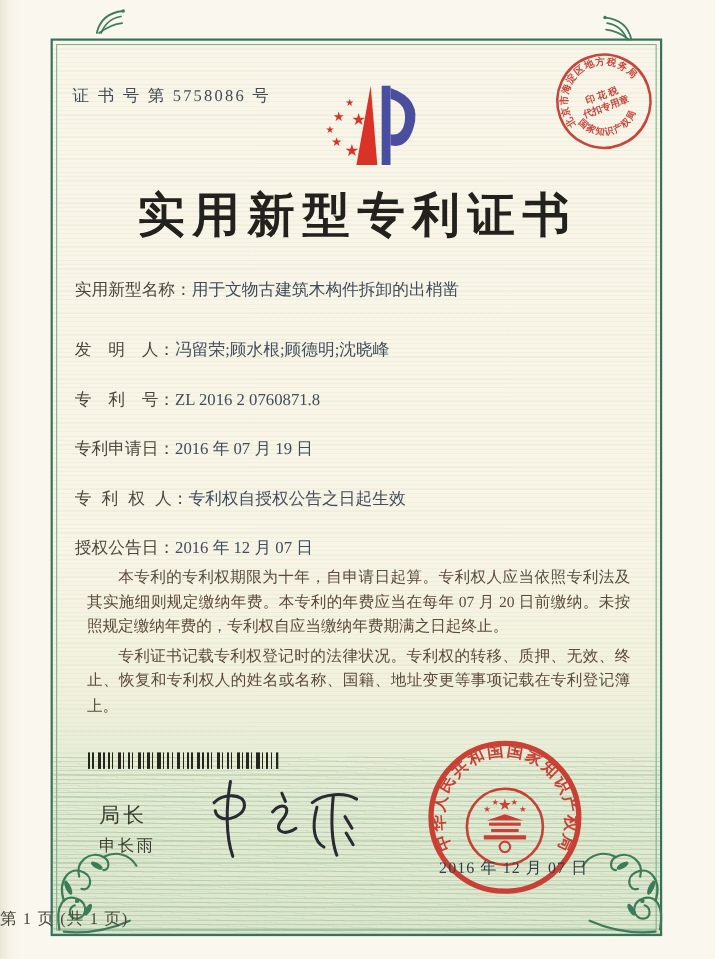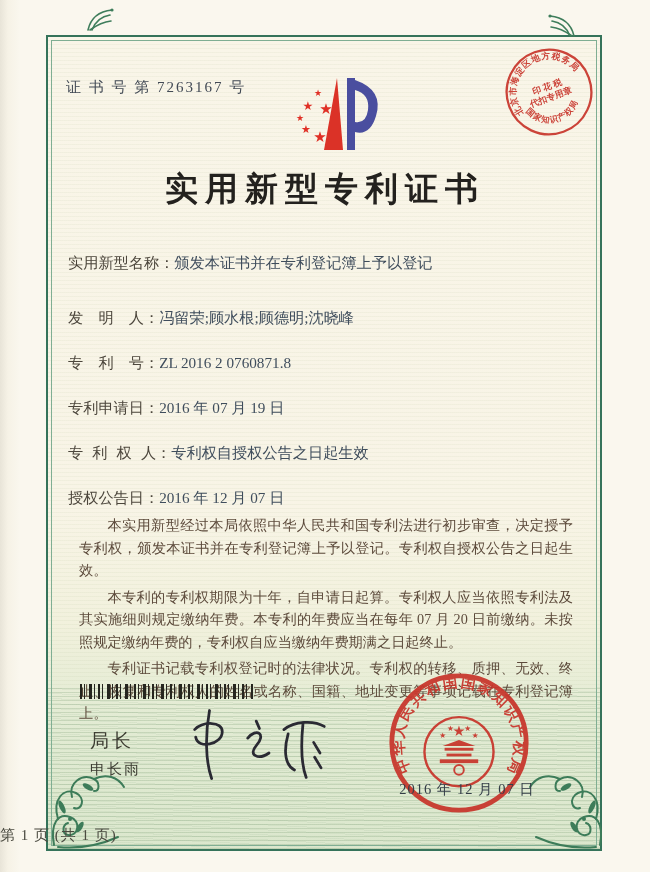--- a/index.html
+++ b/index.html
@@ -25,21 +25,21 @@
   .wave-zone{
     position:absolute;left:0;right:0;bottom:0;height:162px;
     background:repeating-linear-gradient(0deg,rgba(110,150,110,0.20) 0 1px,transparent 1px 4px),
                repeating-linear-gradient(3deg,rgba(120,160,120,0.10) 0 1px,transparent 1px 5px);
   }
   .cert-number{position:absolute;left:66px;top:78px;font-size:15px;letter-spacing:2px;color:#424a55;}
   .logo{position:absolute;left:266px;top:72px;width:118px;height:96px;}
   .tax-stamp{position:absolute;left:503px;top:46px;width:92px;height:92px;transform:rotate(-20deg);opacity:.92;}
   .title{
     position:absolute;left:0;right:0;top:167px;text-align:center;
-    font-size:33px;font-weight:bold;letter-spacing:7px;color:#23211e;
+    font-size:43px;font-weight:bold;letter-spacing:7px;color:#23211e;
   }
   .field-row{position:absolute;left:68px;font-size:15.2px;white-space:nowrap;}
   .field-label{color:#4c463c;font-family:Liberation Mono, monospace;}
   .field-value{color:#3f4d5c;}
   .row-0{top:253px}.row-1{top:308px}.row-2{top:353px}.row-3{top:398px}.row-4{top:443px}.row-5{top:488px}
   .paragraphs{position:absolute;left:79px;top:514px;width:494px;color:#5c4a3b;}
   .paragraphs p{margin:0 0 4px 0;font-size:14.2px;line-height:22.5px;text-indent:2em;text-align:justify;}
   .barcode{
     position:absolute;left:80px;top:684px;width:173px;height:15px;
     background:repeating-linear-gradient(90deg,
@@ -115,21 +115,21 @@
       <path d="M46 22 C58 16 70 20 76 30"></path>
     </g>
     <g fill="#3d7c59">
       <ellipse cx="14" cy="50" rx="2.5" ry="7" transform="rotate(-25 14 50)"></ellipse>
       <ellipse cx="32" cy="70" rx="2.5" ry="6" transform="rotate(30 32 70)"></ellipse>
       <ellipse cx="40" cy="30" rx="2.5" ry="6" transform="rotate(-60 40 30)"></ellipse>
       <circle cx="22" cy="62" r="2"></circle>
     </g>
   </svg>
 
-  <div class="cert-number">证 书 号 第 7263167 号</div>
+  <div class="cert-number">证 书 号 第 5758086 号</div>
 
   <svg class="logo" viewBox="0 0 118 96">
     <polygon points="71,6 58,78 77,78" fill="#db3227"></polygon>
     <polygon points="81,6 89,6 89,78 81,78" fill="#4a4e9f"></polygon>
     <path d="M89 8 Q118 18 110 44 Q104 64 89 60 L89 50 Q100 52 102 38 Q104 22 89 18 Z" fill="#4a4e9f"></path>
     <g fill="#e03026" font-family="'DejaVu Sans',sans-serif" text-anchor="middle">
       <text x="52" y="24" font-size="9">★</text>
       <text x="42" y="38" font-size="12">★</text>
       <text x="60" y="42" font-size="15">★</text>
       <text x="34" y="49" font-size="9">★</text>
@@ -150,40 +150,39 @@
     <text font-size="9" letter-spacing="1" fill="#c8352b" font-weight="bold">
       <textPath href="#taxArcBottom">国家知识产权局</textPath>
     </text>
     <text x="50" y="47" text-anchor="middle" font-size="9.5" fill="#c8352b" font-weight="bold">印 花 税</text>
     <text x="50" y="59" text-anchor="middle" font-size="9.5" fill="#c8352b" font-weight="bold">代扣专用章</text>
   </svg>
 
   <div class="title">实用新型专利证书</div>
 
   <div class="field-row row-0">
-    <span class="field-label">实用新型名称：</span><span class="field-value">颁发本证书并在专利登记簿上予以登记</span>
+    <span class="field-label">实用新型名称：</span><span class="field-value">用于文物古建筑木构件拆卸的出梢凿</span>
   </div>
   <div class="field-row row-1">
     <span class="field-label">发　明　人：</span><span class="field-value">冯留荣;顾水根;顾德明;沈晓峰</span>
   </div>
   <div class="field-row row-2">
     <span class="field-label">专　利　号：</span><span class="field-value">ZL 2016 2 0760871.8</span>
   </div>
   <div class="field-row row-3">
     <span class="field-label">专利申请日：</span><span class="field-value">2016 年 07 月 19 日</span>
   </div>
   <div class="field-row row-4">
     <span class="field-label">专 利 权 人：</span><span class="field-value">专利权自授权公告之日起生效</span>
   </div>
   <div class="field-row row-5">
     <span class="field-label">授权公告日：</span><span class="field-value">2016 年 12 月 07 日</span>
   </div>
 
   <div class="paragraphs">
-    <p>本实用新型经过本局依照中华人民共和国专利法进行初步审查，决定授予专利权，颁发本证书并在专利登记簿上予以登记。专利权自授权公告之日起生效。</p>
     <p>本专利的专利权期限为十年，自申请日起算。专利权人应当依照专利法及其实施细则规定缴纳年费。本专利的年费应当在每年 07 月 20 日前缴纳。未按照规定缴纳年费的，专利权自应当缴纳年费期满之日起终止。</p>
     <p>专利证书记载专利权登记时的法律状况。专利权的转移、质押、无效、终止、恢复和专利权人的姓名或名称、国籍、地址变更等事项记载在专利登记簿上。</p>
   </div>
 
   <div class="barcode"></div>
 
   <div class="director-title">局长</div>
   <div class="director-name">申长雨</div>
 
   <svg class="signature" viewBox="0 0 140 80">

